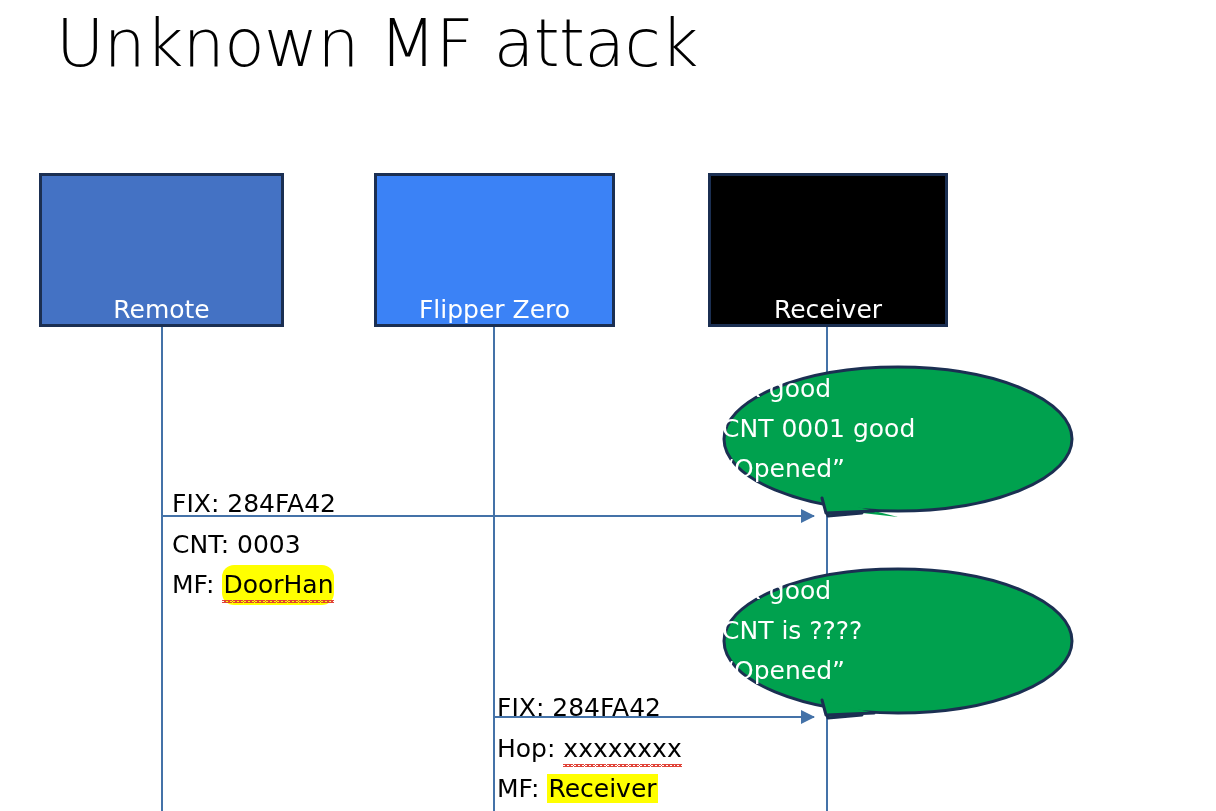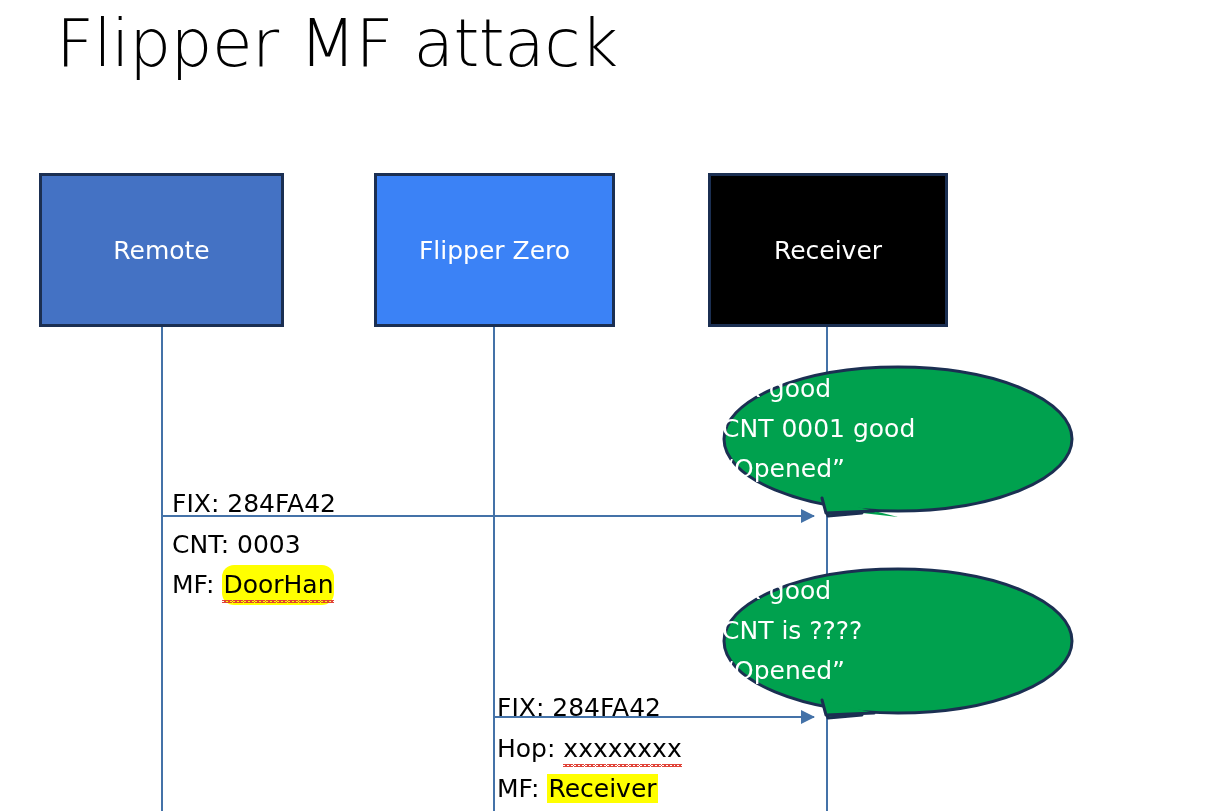--- a/index.html
+++ b/index.html
@@ -31,21 +31,21 @@
     white-space: nowrap;
     line-height: 1.15;
   }
 
   
   .actor-box {
     position: absolute;
     box-sizing: border-box;
     border: 3px solid #1b2f52;
     display: flex;
-    align-items: center;
+    align-items: flex-end;
     justify-content: center;
     color: #ffffff;
     font-size: 25px;
     font-weight: 400;
     font-family: "DejaVu Sans", sans-serif;
   }
   #actor-remote  { left: 39px;  top: 173px; width: 245px; height: 154px; background: #4472c4; }
   #actor-flipper { left: 374px; top: 173px; width: 241px; height: 154px; background: #3b82f6; }
   #actor-receiver{ left: 708px; top: 173px; width: 240px; height: 154px; background: #000000; }
 
@@ -134,21 +134,21 @@
   #bubble-1 { left: 722px; top: 361px; width: 352px; height: 158px; }
   #bubble-2 { left: 722px; top: 563px; width: 352px; height: 158px; }
   #bubble-1-text { top: 8px; }
   #bubble-2-text { top: 8px; }
 </style>
 </head>
 <body>
 
 <div id="slide">
 
-  <div id="title">Flipper MF attack</div>
+  <div id="title">Unknown MF attack</div>
 
   <div class="lifeline" id="lifeline-remote"></div>
   <div class="lifeline" id="lifeline-flipper"></div>
   <div class="lifeline" id="lifeline-receiver"></div>
 
   <div class="actor-box" id="actor-remote">
     <span>Remote</span>
   </div>
   <div class="actor-box" id="actor-flipper">
     <span>Flipper Zero</span>

